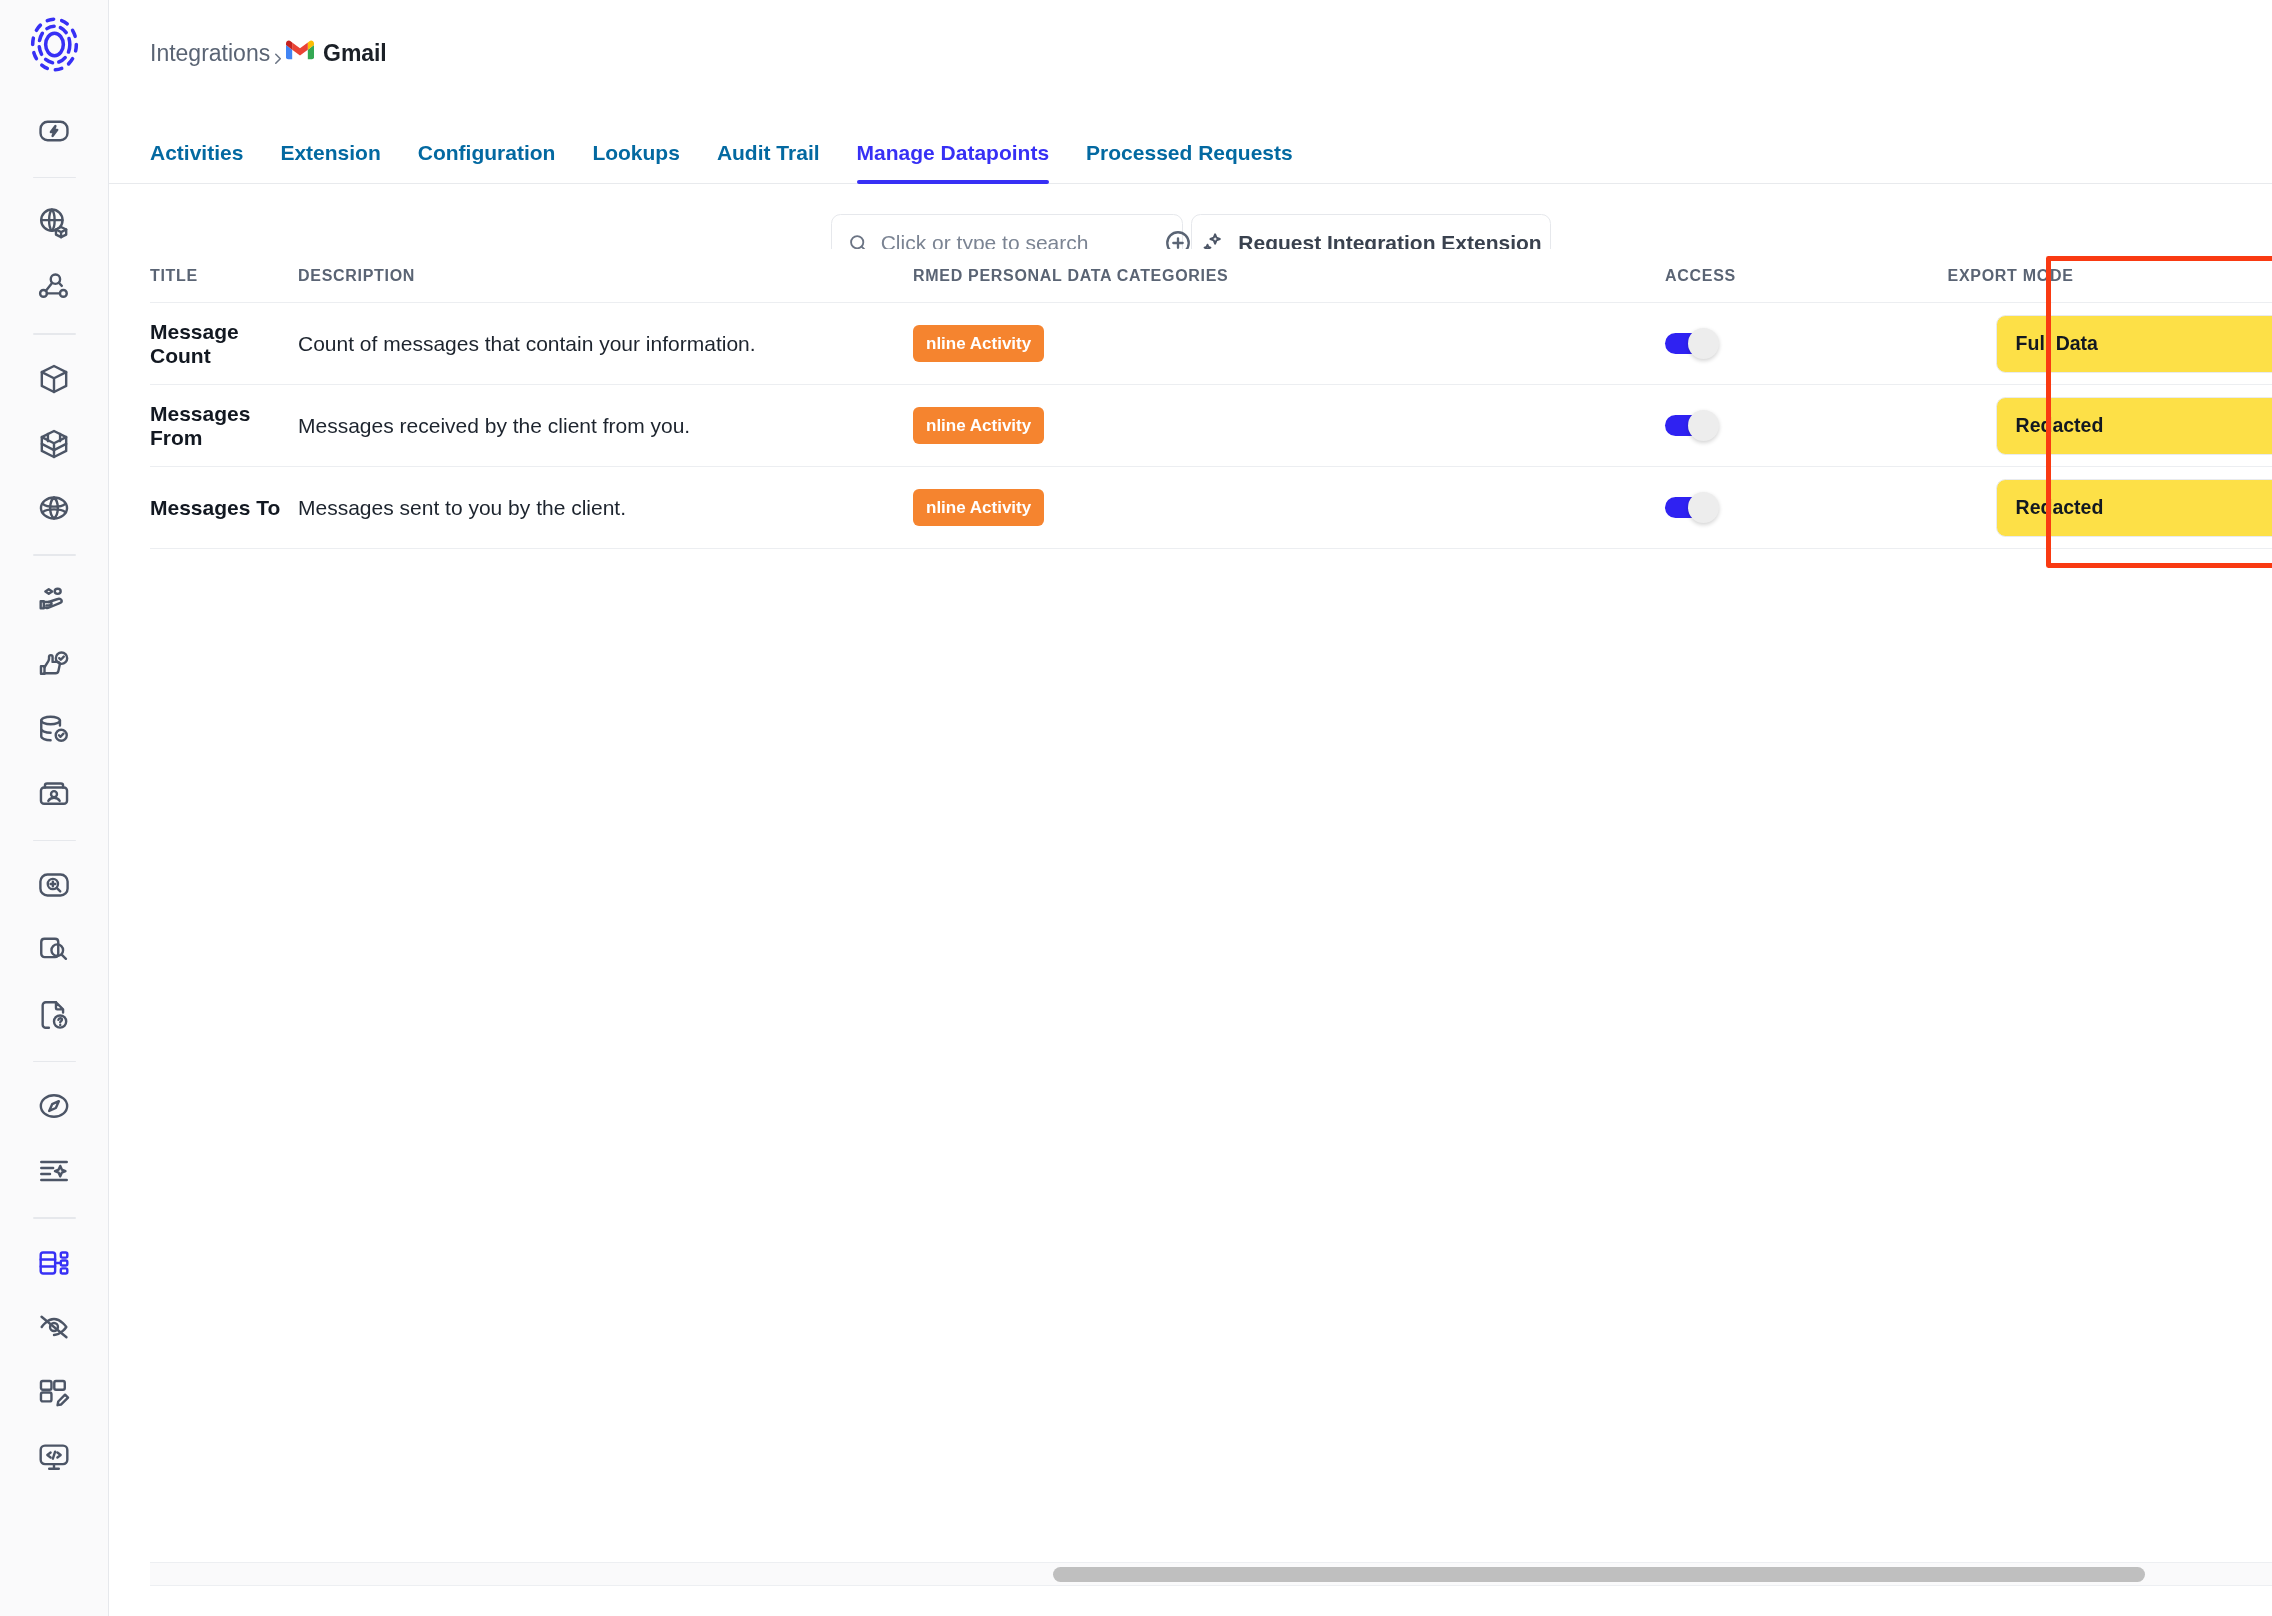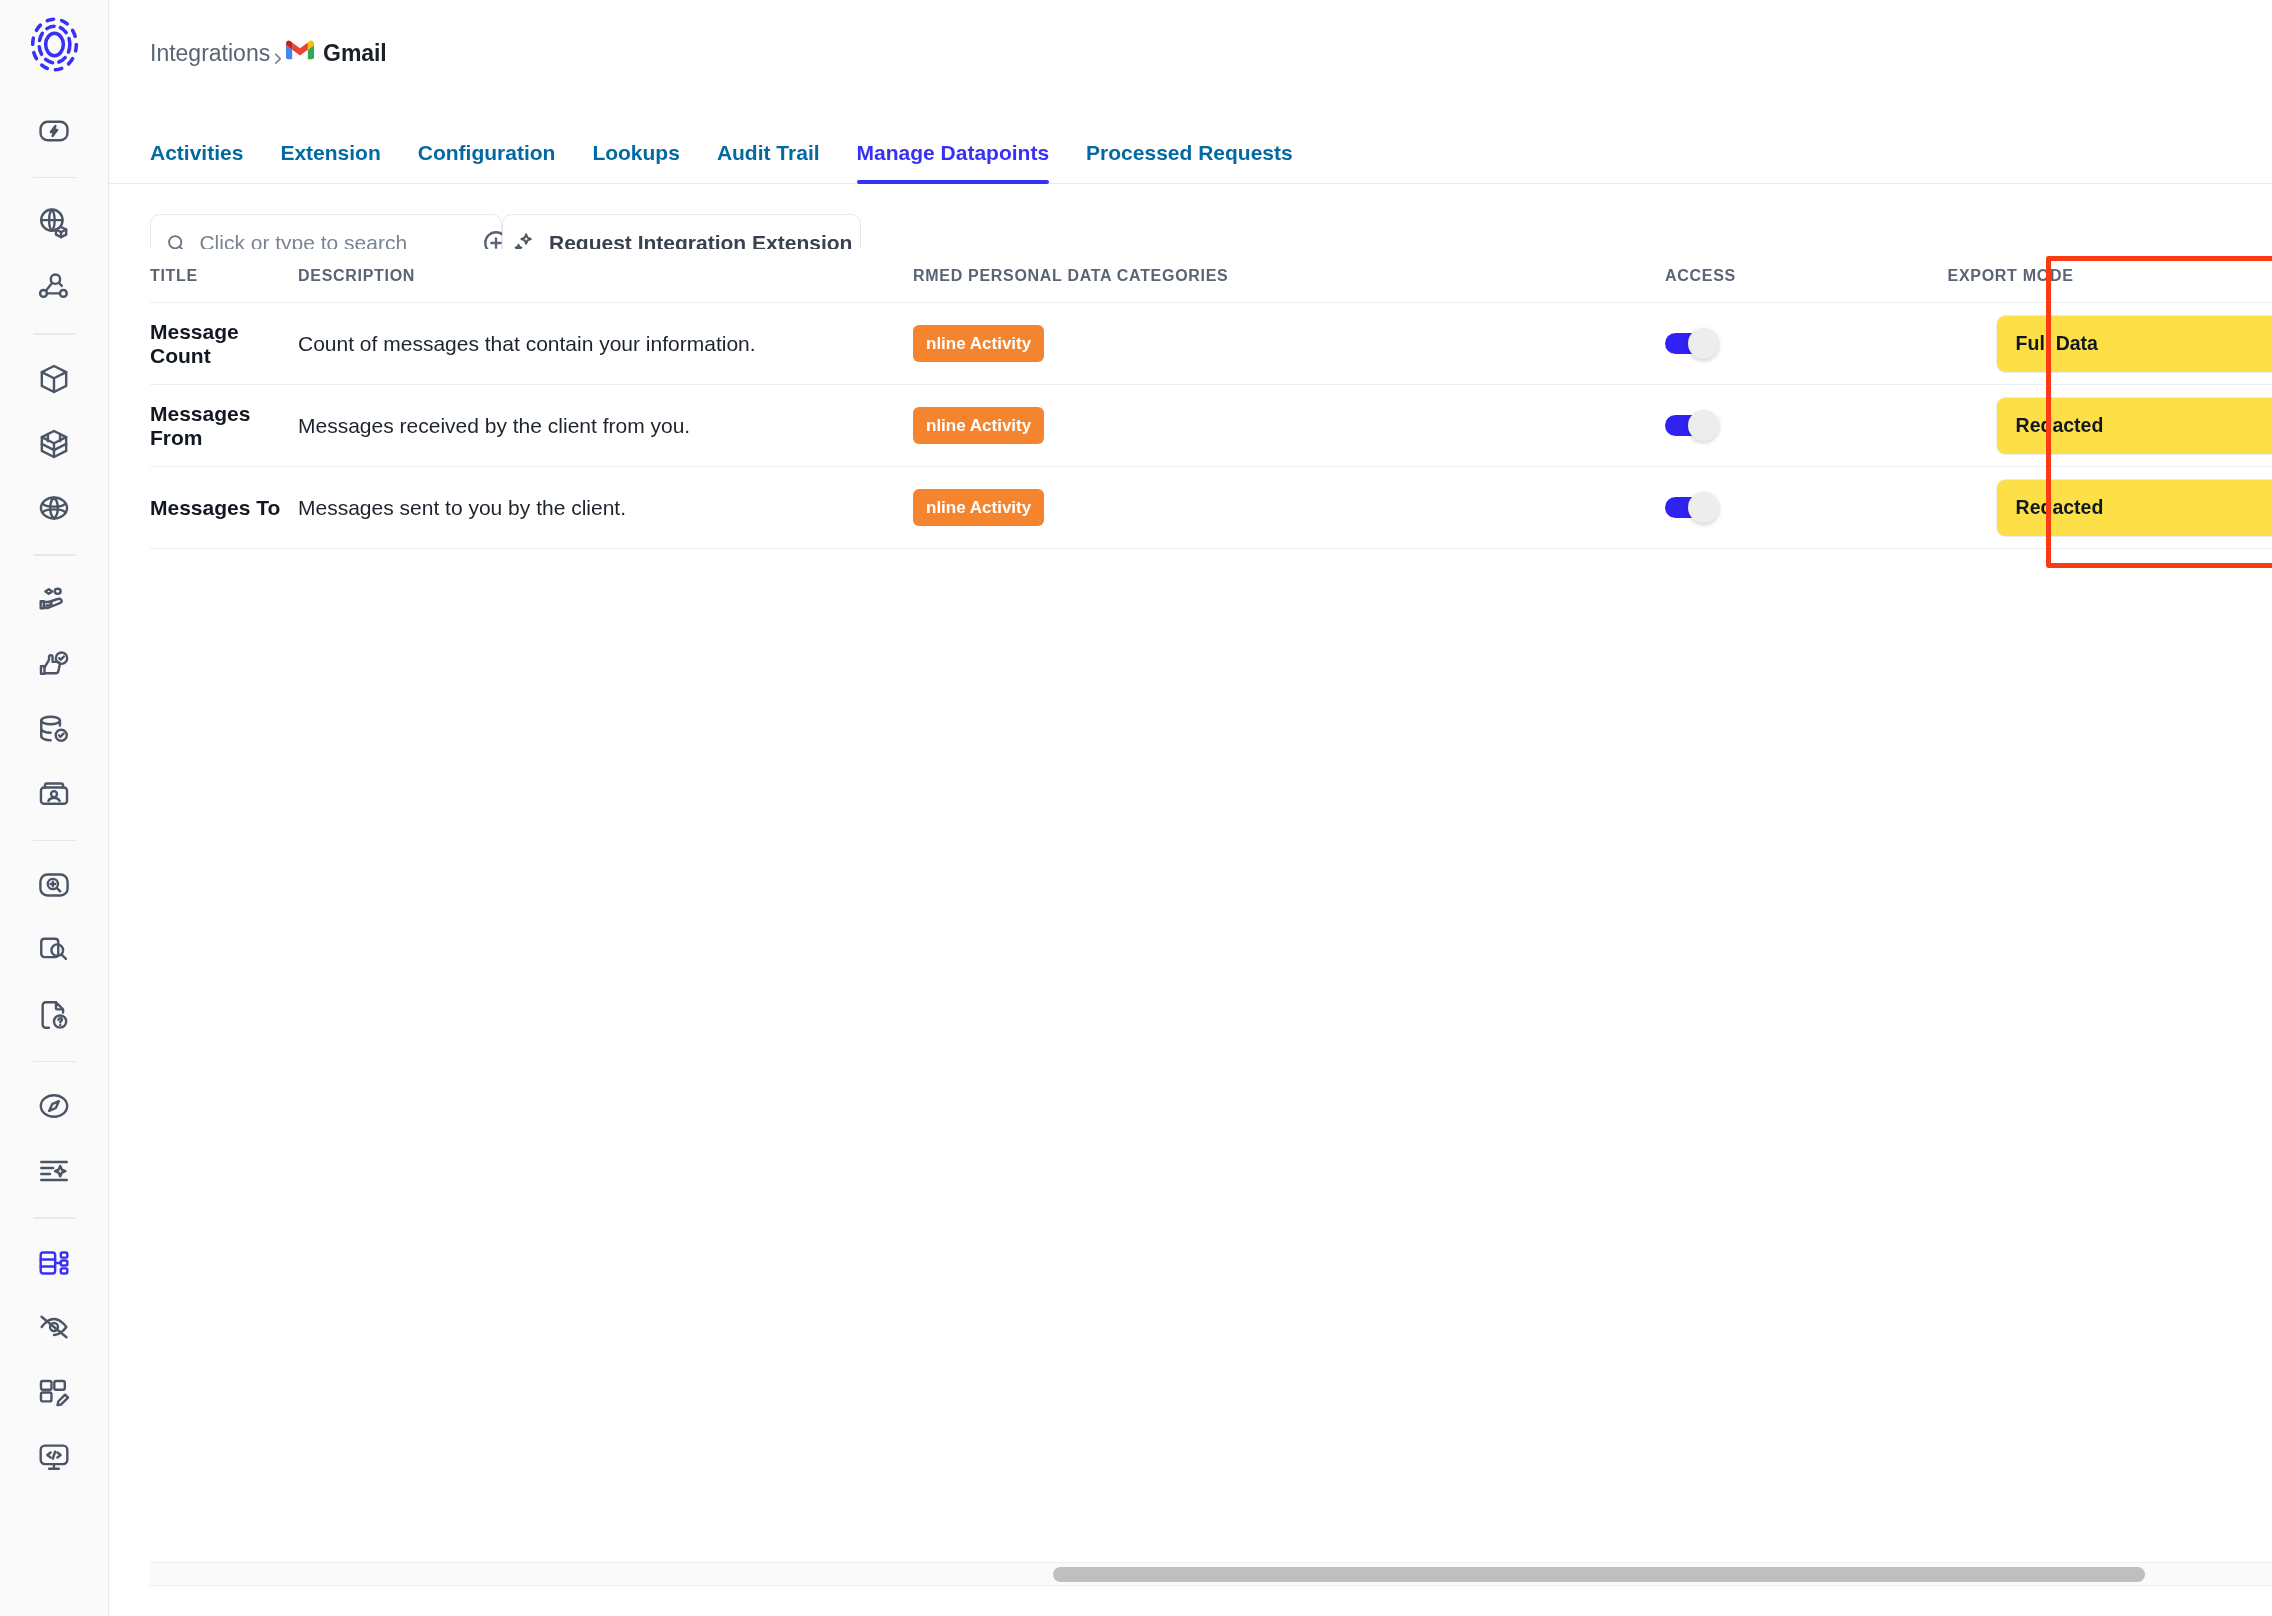--- a/index.html
+++ b/index.html
@@ -61,22 +61,23 @@
   }
   .tab:last-child { margin-right: 0; margin-top: 44px; }
   .tab.active { color: #3730F5; }
   .tab.active::after {
     content: ""; position: absolute; left: 0; right: 0; bottom: -1.2px;
     height: 4.1px; background: #3730F5; border-radius: 2.4px;
   }
 
   
   .toolbar {
-    display: flex; align-items: center; justify-content: flex-start;
+    display: flex; align-items: center; justify-content: center;
     padding: 30px 41px 0 41px;
+    gap: 8px;
   }
   .search-box {
     width: 352px; height: 58px;
     border: 1.2px solid #E6E8EC; border-radius: 9.5px;
     display: flex; align-items: center; gap: 12px;
     padding: 0 15.4px 0 15.4px; background:#fff;
   }
   .search-box .mag { width: 21px; height: 21px; flex: 0 0 21px; }
   .search-box .mag svg { width:21px; height:21px; stroke:#6B7484; stroke-width:2.1; fill:none; stroke-linecap:round; }
   .search-input {

